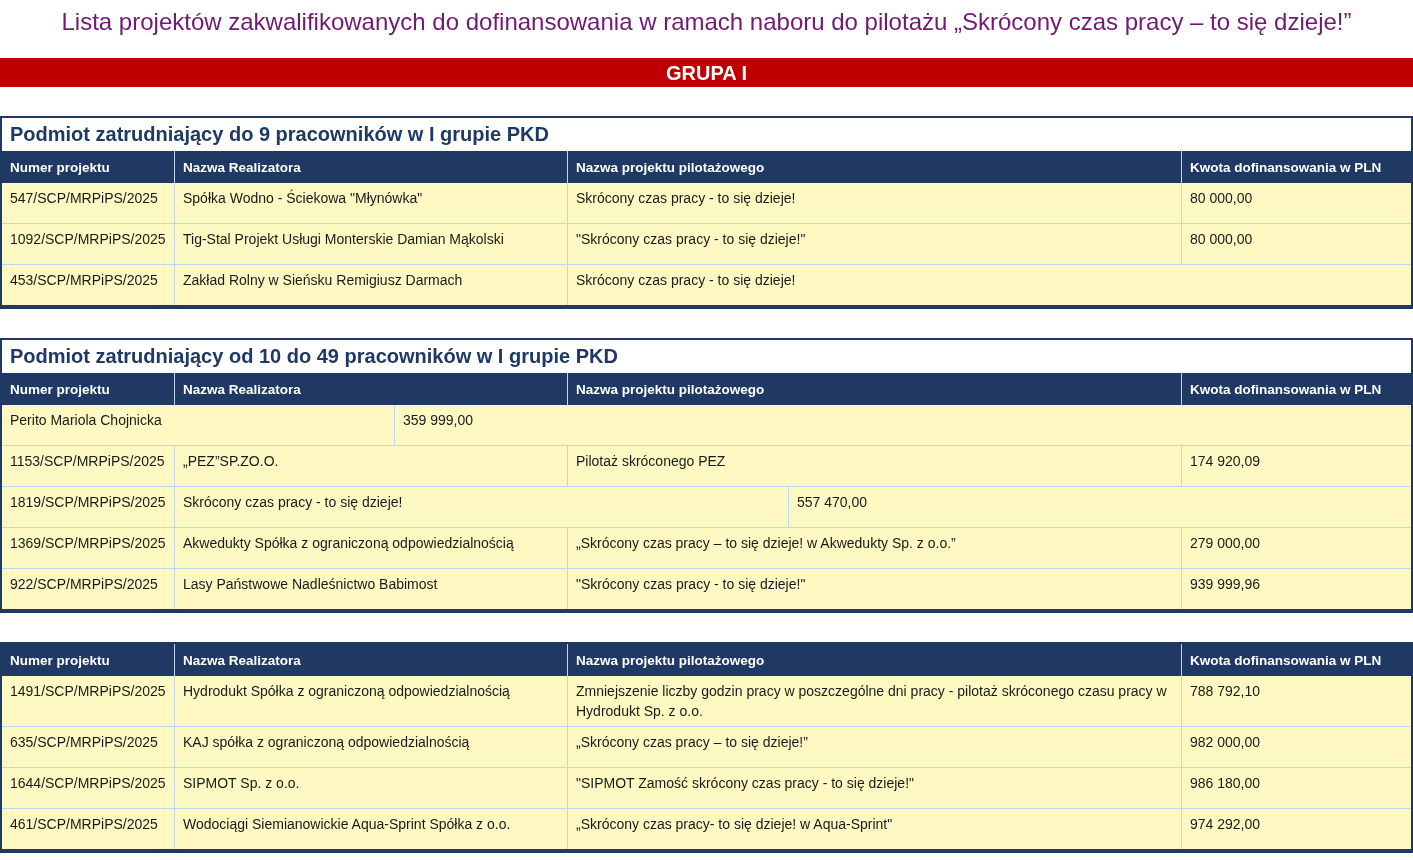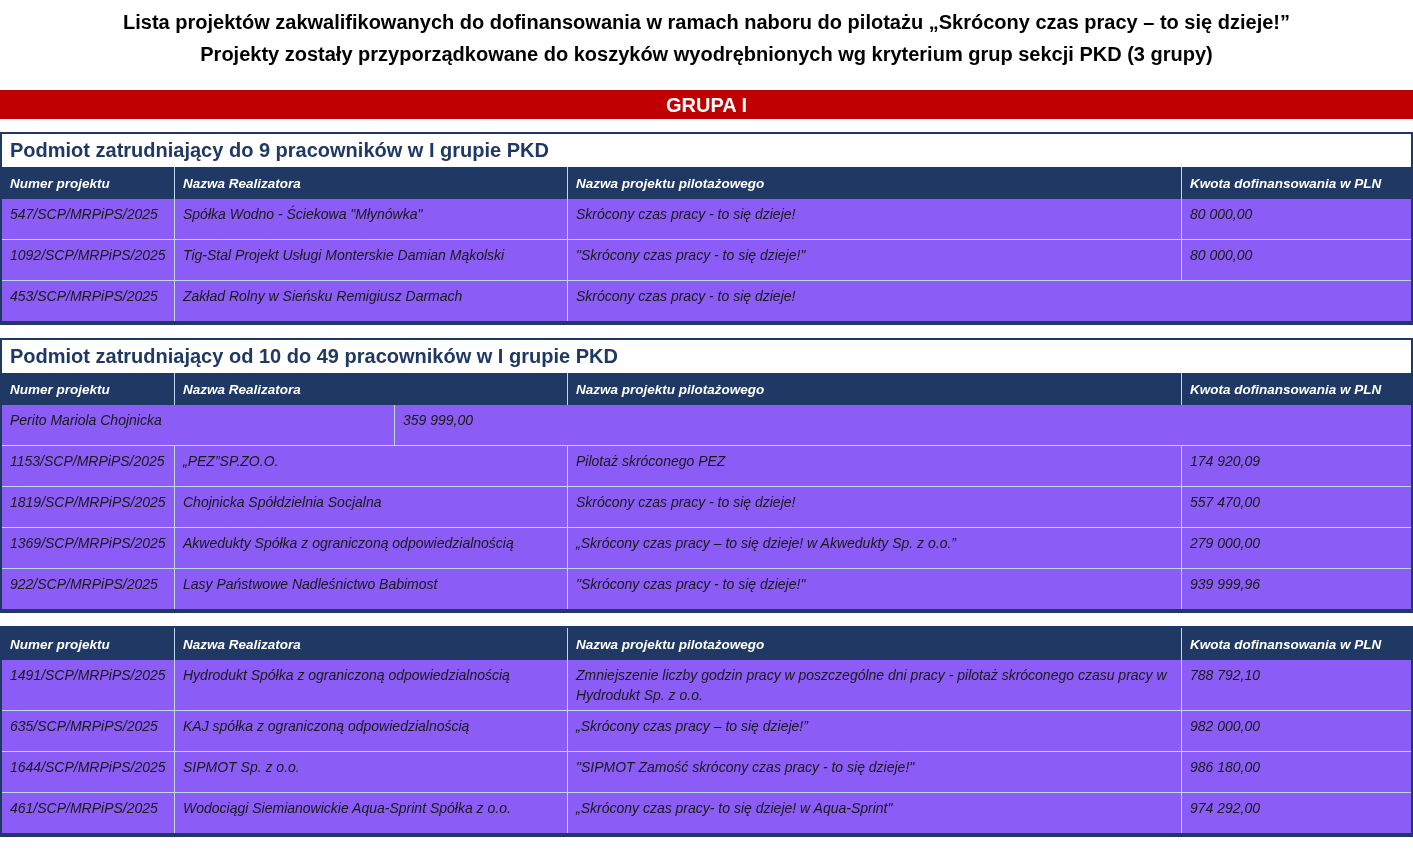--- a/index.html
+++ b/index.html
@@ -7,64 +7,64 @@
   body {
     width: 1413px;
     font-family: "Liberation Sans", sans-serif;
     color: #1a1a1a;
   }
   .page { width: 1413px; }
 
   
   .title-block { padding-top: 6px; text-align: center; }
   .title-line {
-    color: #000000;
-    font-weight: bold;
-    font-size: 20px;
+    color: #701a75;
+    font-weight: normal;
+    font-size: 24px;
     line-height: 32px;
   }
 
   
   .banner {
     margin-top: 20px;
     background: #C00000;
     color: #ffffff;
     font-weight: bold;
     font-size: 20px;
     text-align: center;
     height: 29px;
     line-height: 31px;
   }
 
   
   .tbl {
-    margin-top: 13px;
+    margin-top: 29px;
     border: 2px solid #1F3864;
     border-bottom-width: 4px;
     background: #ffffff;
   }
   .group-header {
     color: #1F3864;
     background: #ffffff;
     font-weight: bold;
     font-size: 20px;
     padding: 4px 8px 5px 8px;
     line-height: 24px;
   }
-  .row { display: flex; align-items: stretch; font-style: italic; }
+  .row { display: flex; align-items: stretch; }
   .row.head { background: #1F3864; color: #ffffff; }
   .row.head .c {
     font-weight: bold;
     font-size: 13.5px;
     line-height: 15px;
     padding: 9px 8px 8px 8px;
     border-right: 1px solid #BDD7EE;
   }
   .row.head .c:last-child { border-right: none; }
-  .row.data { background: #8b5cf6; }
+  .row.data { background: #fef9c3; }
   .row.data + .row.data { border-top: 1px solid #BDD7EE; }
   .row.data .c {
     font-size: 14px;
     line-height: 20px;
     padding: 5px 8px 5px 8px;
     min-height: 40px;
     border-right: 1px solid #BDD7EE;
     overflow: hidden;
   }
   .row.data .c:last-child { border-right: none; }
@@ -74,21 +74,20 @@
   .c3 { flex: 0 0 614px; }
   .c4 { flex: 1 1 auto; }
 </style>
 </head>
 <body>
 
 <div class="page">
 
   <div class="title-block">
     <div class="title-line">Lista projektów zakwalifikowanych do dofinansowania w ramach naboru do pilotażu „Skrócony czas pracy – to się dzieje!”</div>
-    <div class="title-line">Projekty zostały przyporządkowane do koszyków wyodrębnionych wg kryterium grup sekcji PKD (3 grupy)</div>
   </div>
 
   <div class="banner">GRUPA I</div>
 
   <div class="tbl">
     <div class="group-header">Podmiot zatrudniający do 9 pracowników w I grupie PKD</div>
     <div class="row head">
       <div class="c c1">Numer projektu</div>
       <div class="c c2">Nazwa Realizatora</div>
       <div class="c c3">Nazwa projektu pilotażowego</div>
@@ -126,21 +125,20 @@
       <div class="c c4">359 999,00</div>
     </div>
     <div class="row data">
       <div class="c c1">1153/SCP/MRPiPS/2025</div>
       <div class="c c2">„PEZ”SP.ZO.O.</div>
       <div class="c c3">Pilotaż skróconego PEZ</div>
       <div class="c c4">174 920,09</div>
     </div>
     <div class="row data">
       <div class="c c1">1819/SCP/MRPiPS/2025</div>
-      <div class="c c2">Chojnicka Spółdzielnia Socjalna</div>
       <div class="c c3">Skrócony czas pracy - to się dzieje!</div>
       <div class="c c4">557 470,00</div>
     </div>
     <div class="row data">
       <div class="c c1">1369/SCP/MRPiPS/2025</div>
       <div class="c c2">Akwedukty Spółka z ograniczoną odpowiedzialnością</div>
       <div class="c c3">„Skrócony czas pracy – to się dzieje! w Akwedukty Sp. z o.o.”</div>
       <div class="c c4">279 000,00</div>
     </div>
     <div class="row data">

